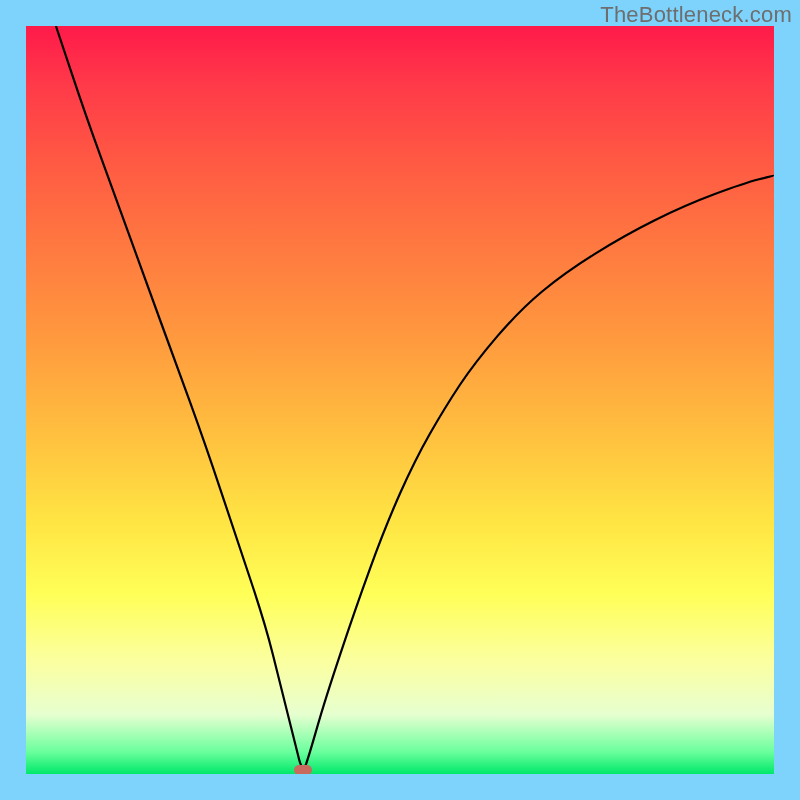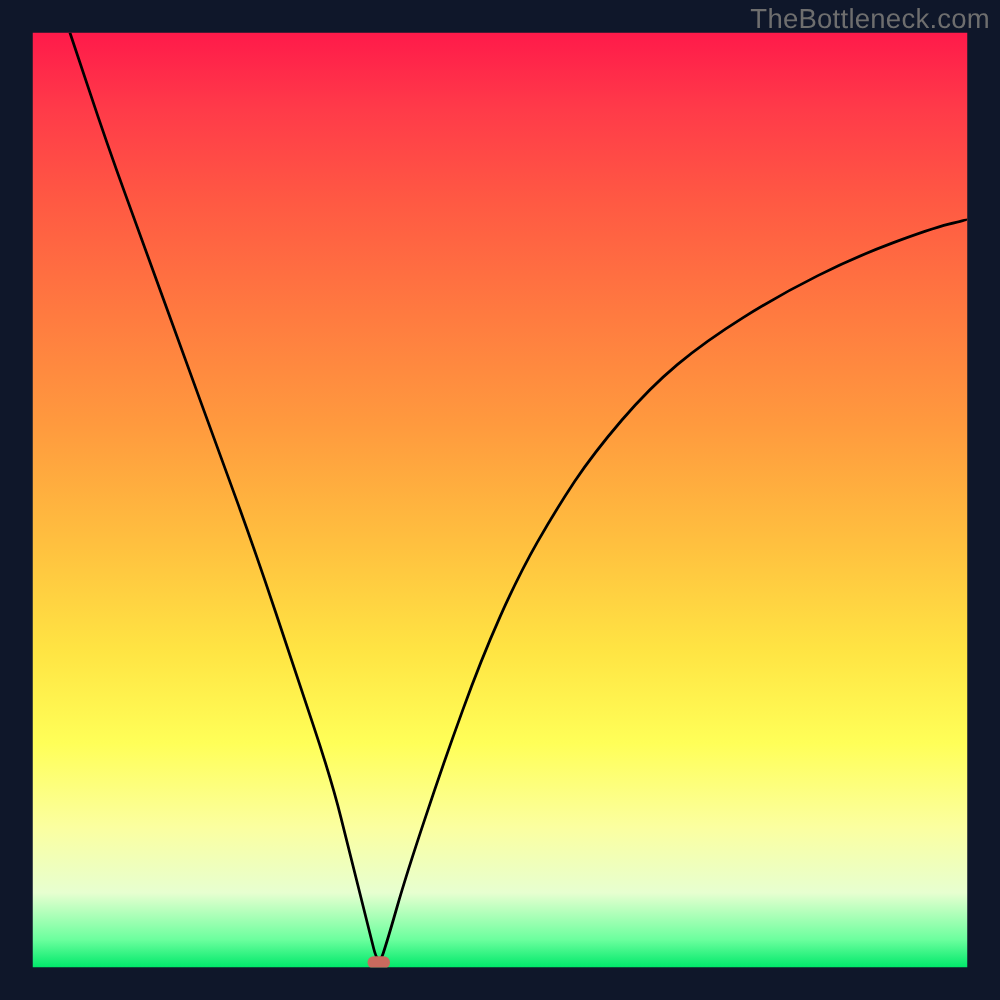--- a/index.html
+++ b/index.html
@@ -1,21 +1,21 @@
 <!DOCTYPE html>
 <html><head>
 <meta charset="utf-8">
 <style>
   * { margin: 0; padding: 0; box-sizing: border-box; }
   html, body { width: 800px; height: 800px; overflow: hidden; background: #000; }
   .frame {
     position: relative;
     width: 800px;
     height: 800px;
-    background: #0f172a;
+    background: #7dd3fc;
   }
   .watermark {
     position: absolute;
     top: 2px;
     right: 8px;
     font-family: Arial, Helvetica, sans-serif;
     font-size: 22px;
     color: #6e6e6e;
     font-weight: 500;
     letter-spacing: 0.2px;

